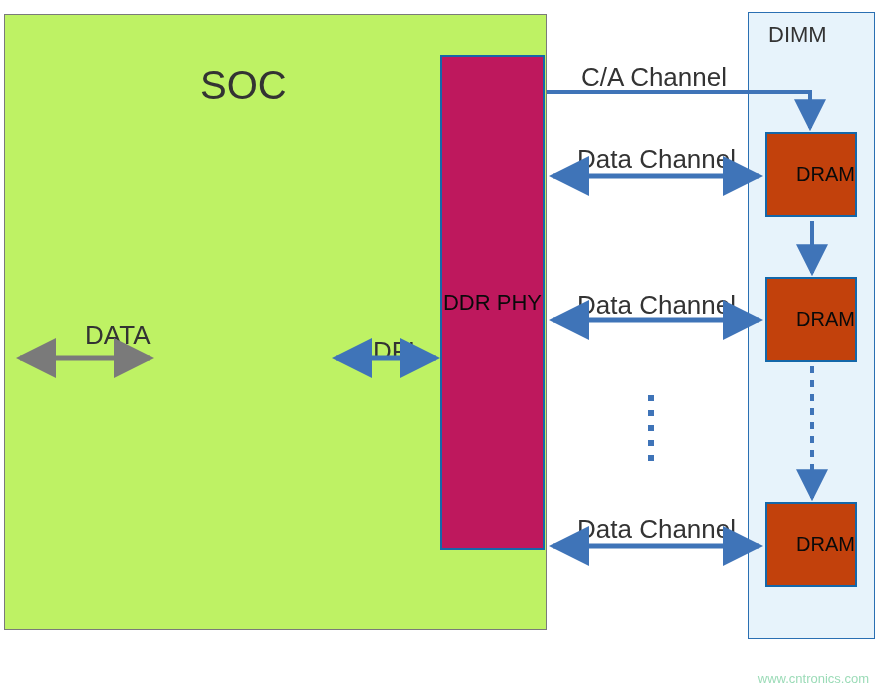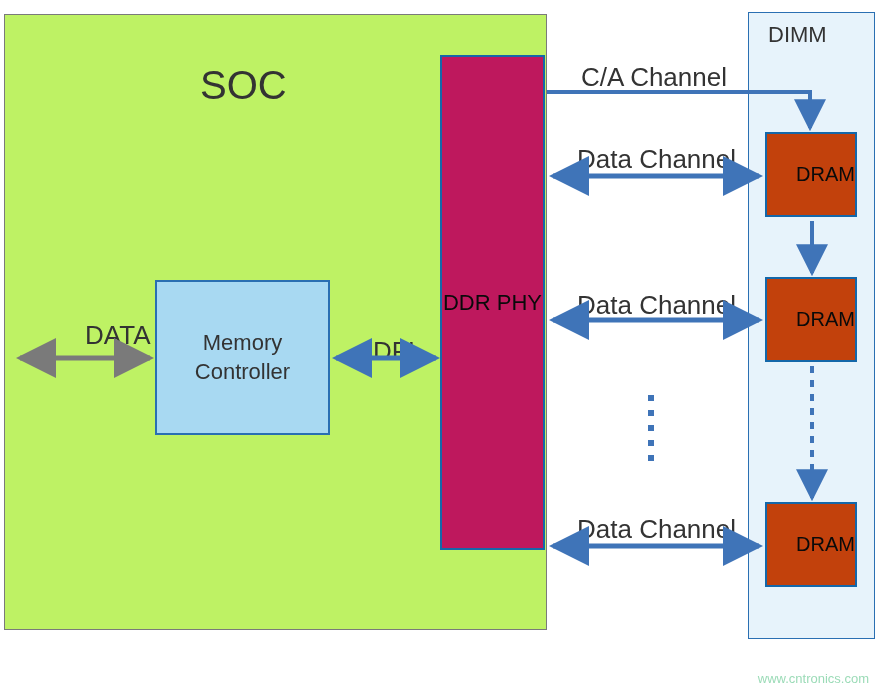--- a/index.html
+++ b/index.html
@@ -134,24 +134,20 @@
 </style>
 </head>
 <body>
 
 <div class="stage">
 
   <div class="box soc">
     <div class="soc-title">SOC</div>
   </div>
 
-  <div class="box memctrl">
-    <div style="white-space:pre-line;">Memory
-Controller</div>
-  </div>
 
   <div class="box ddrphy">
     <span>DDR PHY</span>
   </div>
 
   <div class="box dimm"></div>
   <div class="dimm-title">DIMM</div>
 
   <div class="box dram dram1">
     <span>DRAM</span>

